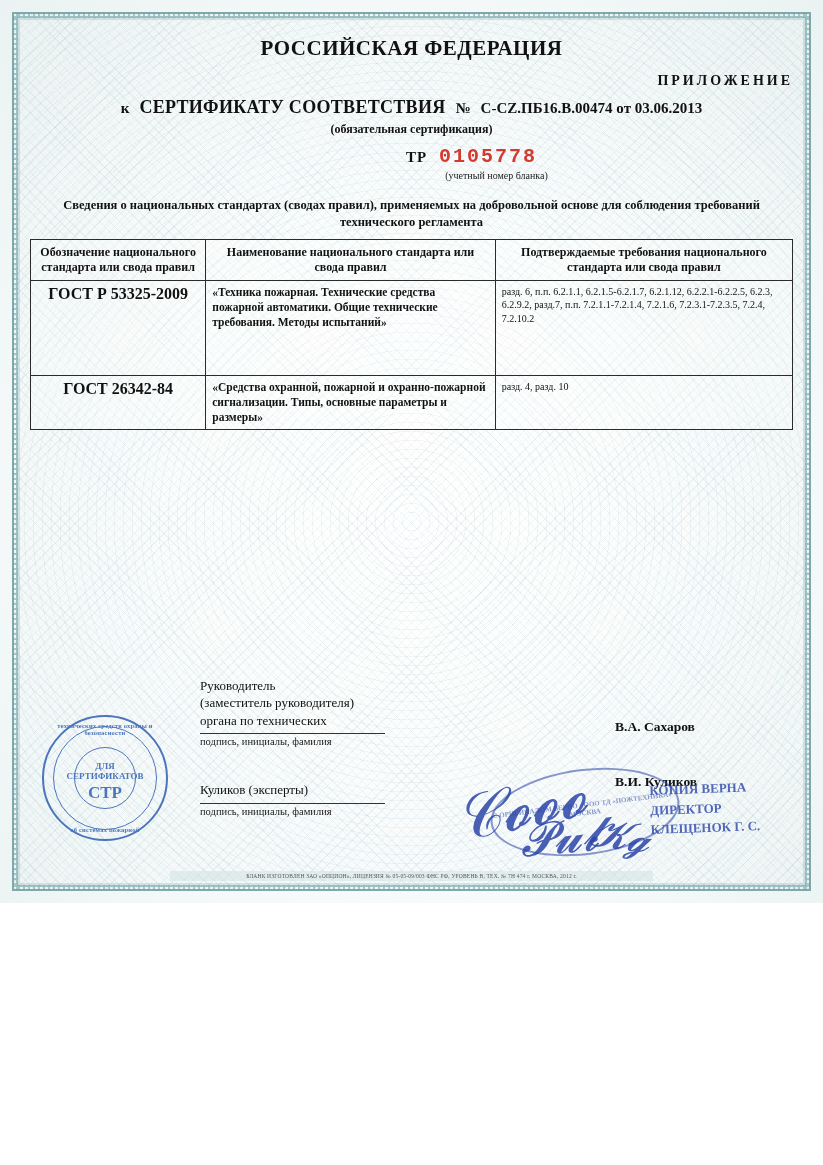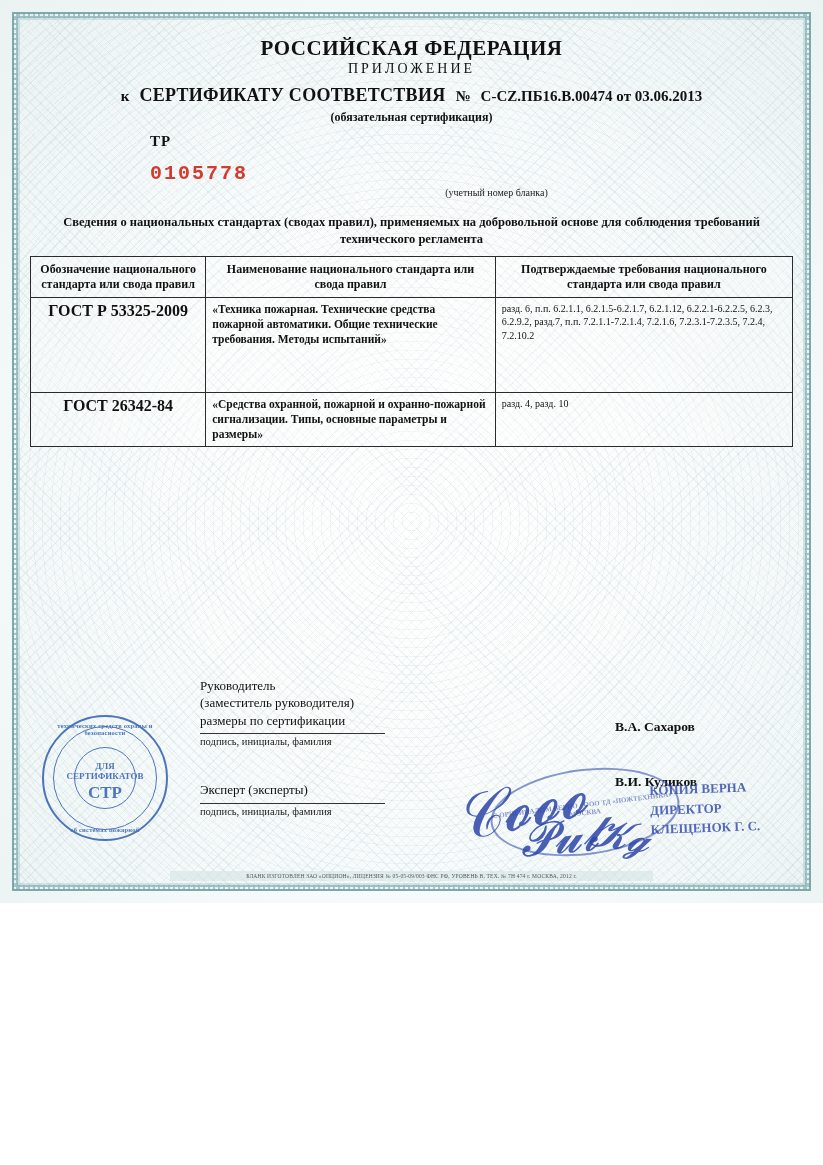--- a/index.html
+++ b/index.html
@@ -48,34 +48,33 @@
     pointer-events:none;
   }
 
   .content{position:absolute;left:30px;top:26px;right:30px;bottom:26px;}
 
   .title-main{
     text-align:center;font-weight:bold;font-size:21px;letter-spacing:.5px;
     margin-top:10px;
   }
   .title-sub{
-    text-align:center;font-size:14px;letter-spacing:3px;margin-top:0;
+    text-align:right;font-size:14px;letter-spacing:3px;margin-top:12px;font-weight:bold;
   }
   .cert-line{
     display:flex;align-items:baseline;justify-content:center;gap:10px;margin-top:8px;
   }
   .cert-line .k{font-size:15px;font-weight:bold;}
   .cert-line .big{font-size:18px;font-weight:bold;letter-spacing:.3px;}
   .cert-line .num{font-size:15px;font-weight:bold;}
   .oblig{text-align:center;font-size:12px;margin-top:4px;font-weight:bold;}
 
   .tp-row{
     display:flex;align-items:baseline;justify-content:center;gap:12px;margin-top:8px;
     padding-left:120px;
-    flex-direction:column;
   }
   .tp-label{font-size:15px;font-weight:bold;letter-spacing:1px;}
   .blank-number{
     font-family:"Liberation Mono", monospace;
     font-size:20px;color:#d43b2f;letter-spacing:2px;font-weight:bold;
   }
   .blank-caption{
     text-align:center;font-size:10px;color:#222;margin-top:2px;padding-left:170px;
   }
 
@@ -223,30 +222,30 @@
       </tbody>
     </table>
 
   </div>
 
   <div class="sign-area">
     <div class="sign-block">
       <div class="sign-left">
         <div class="l">Руководитель</div>
         <div class="l">(заместитель руководителя)</div>
-        <div class="l">размеры по сертификации</div>
+        <div class="l">органа по технических</div>
         <div class="sign-rule"></div>
         <div class="sign-cap">подпись, инициалы, фамилия</div>
       </div>
       <div class="sign-name name1">В.А. Сахаров</div>
     </div>
 
     <div class="expert">
       <div class="sign-left">
-        <div class="l">Эксперт (эксперты)</div>
+        <div class="l">Куликов (эксперты)</div>
         <div class="sign-rule"></div>
         <div class="sign-cap">подпись, инициалы, фамилия</div>
       </div>
       <div class="sign-name name2">В.И. Куликов</div>
     </div>
   </div>
 
   <div class="seal">
     <div class="seal-arc top">технических средств охраны и безопасности</div>
     <div class="seal-arc bot">об системах  пожарной</div>

